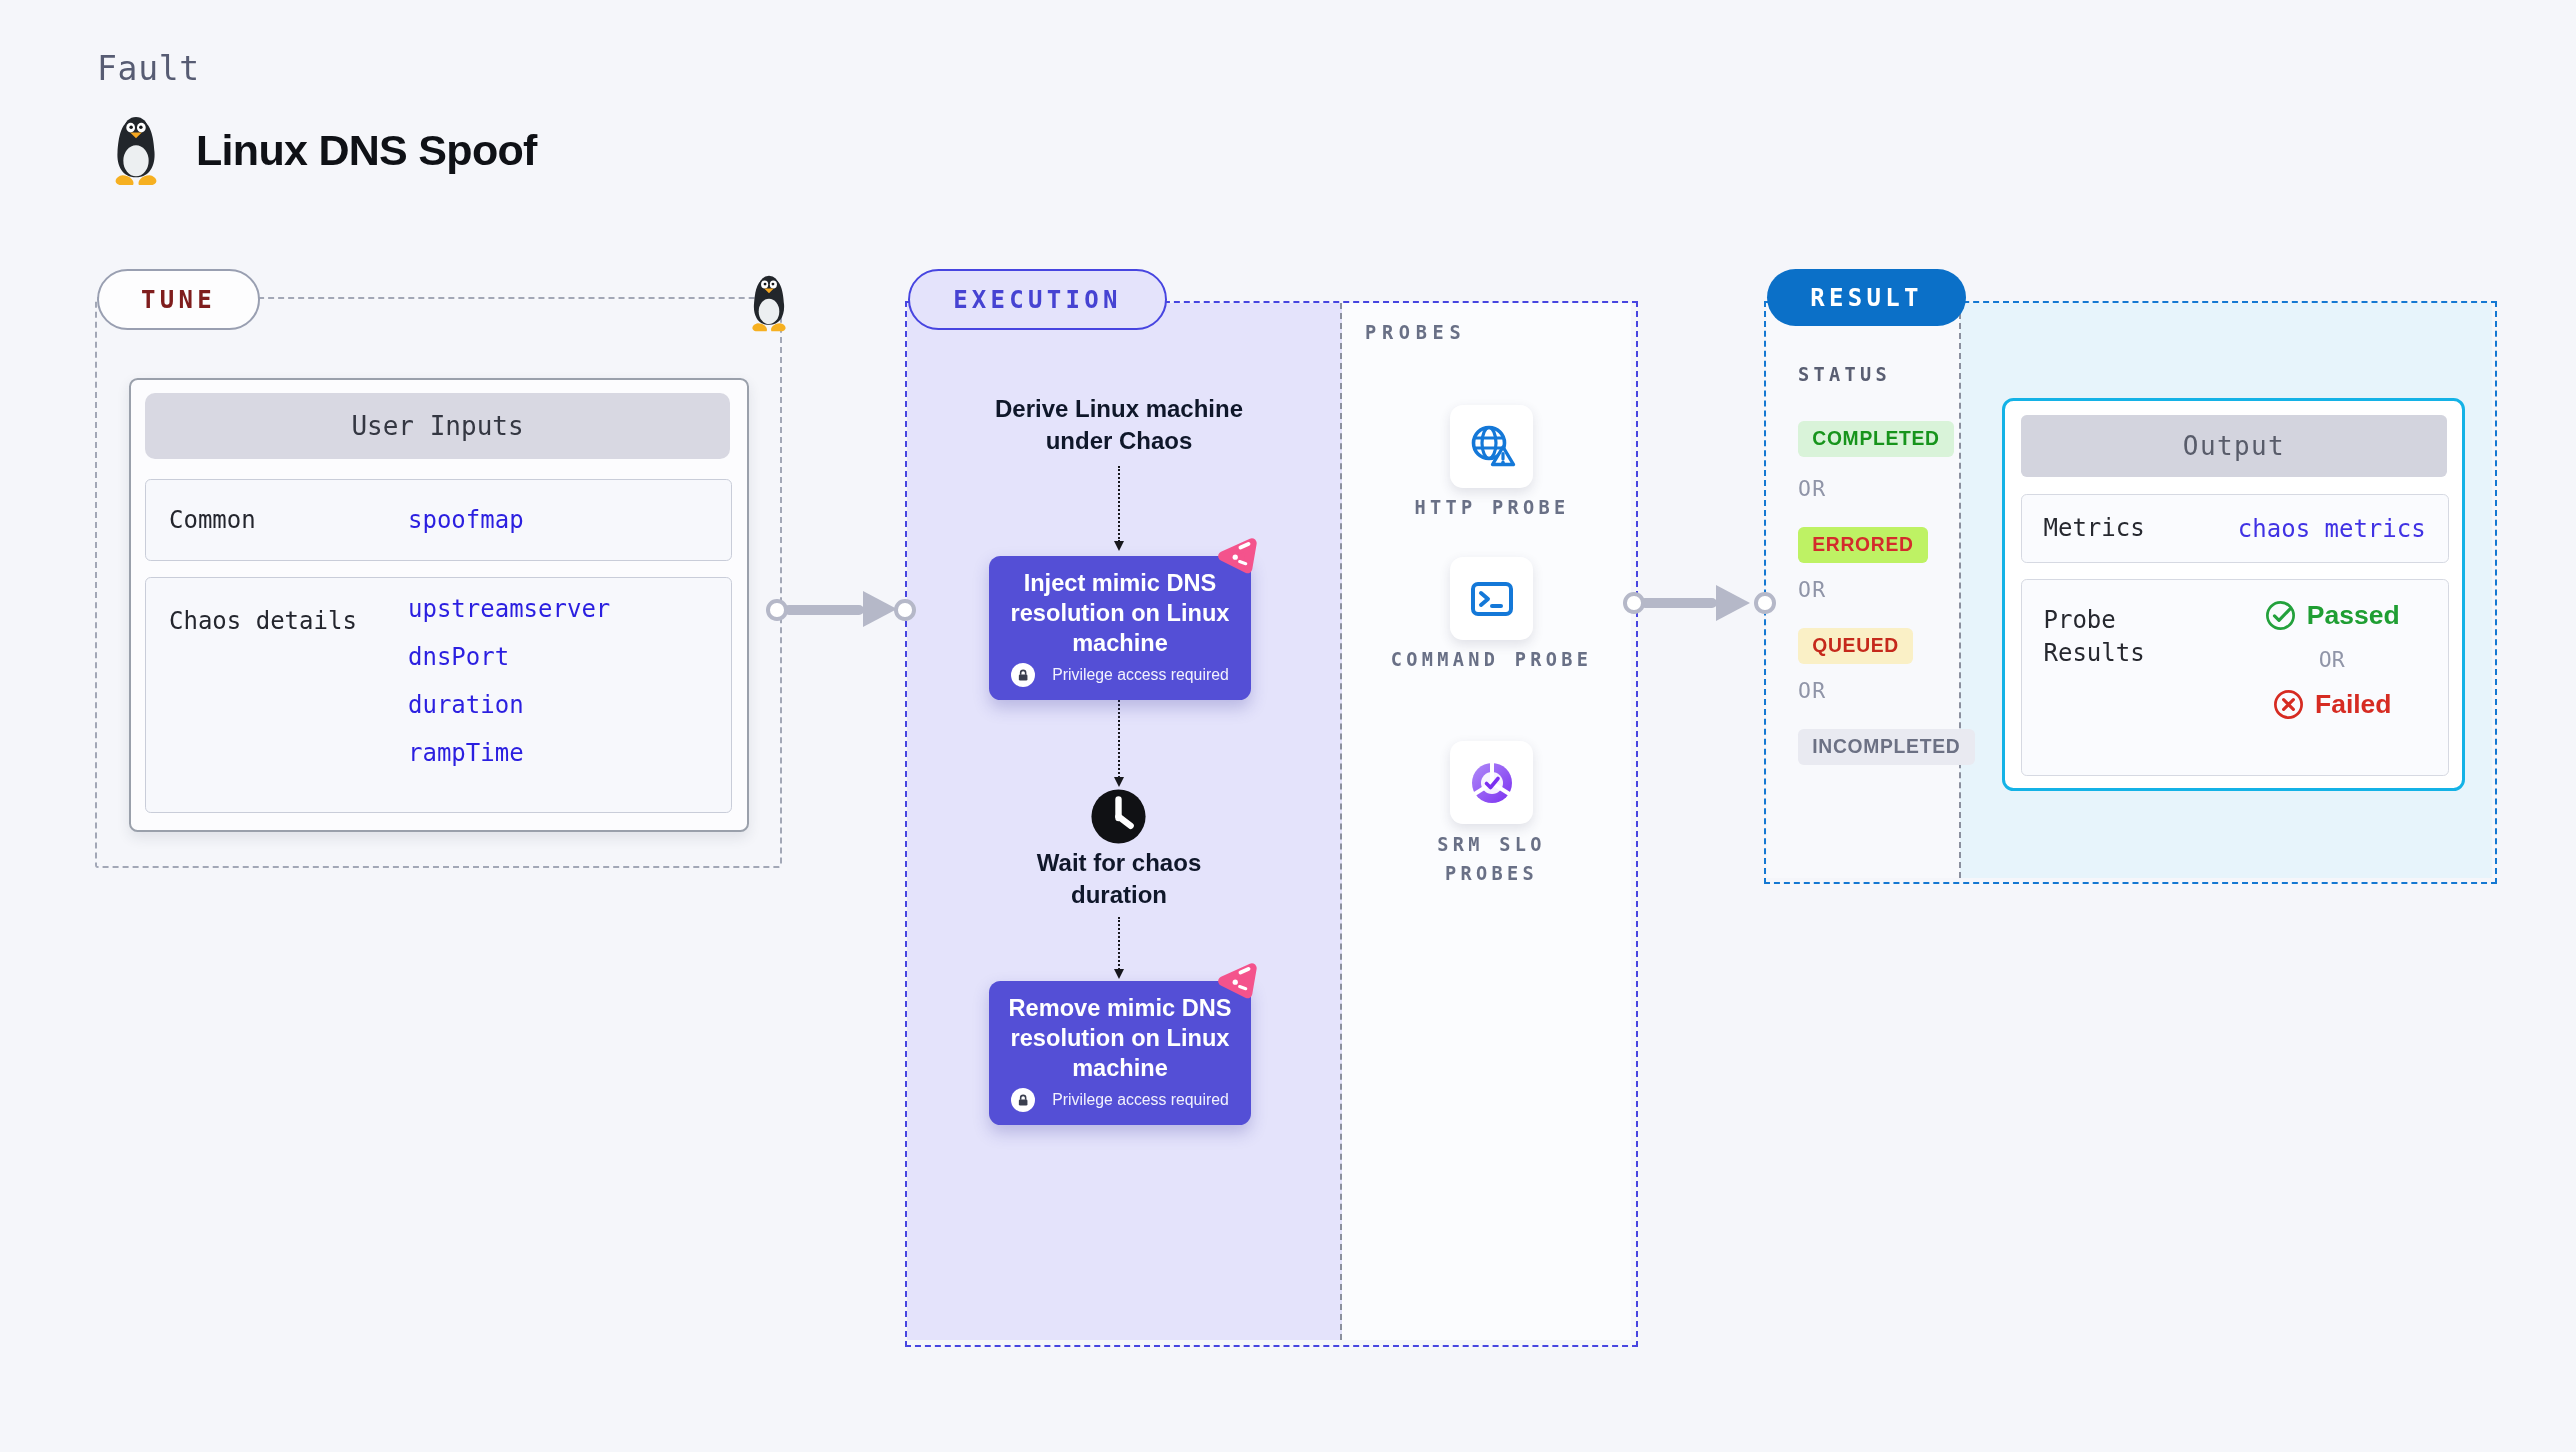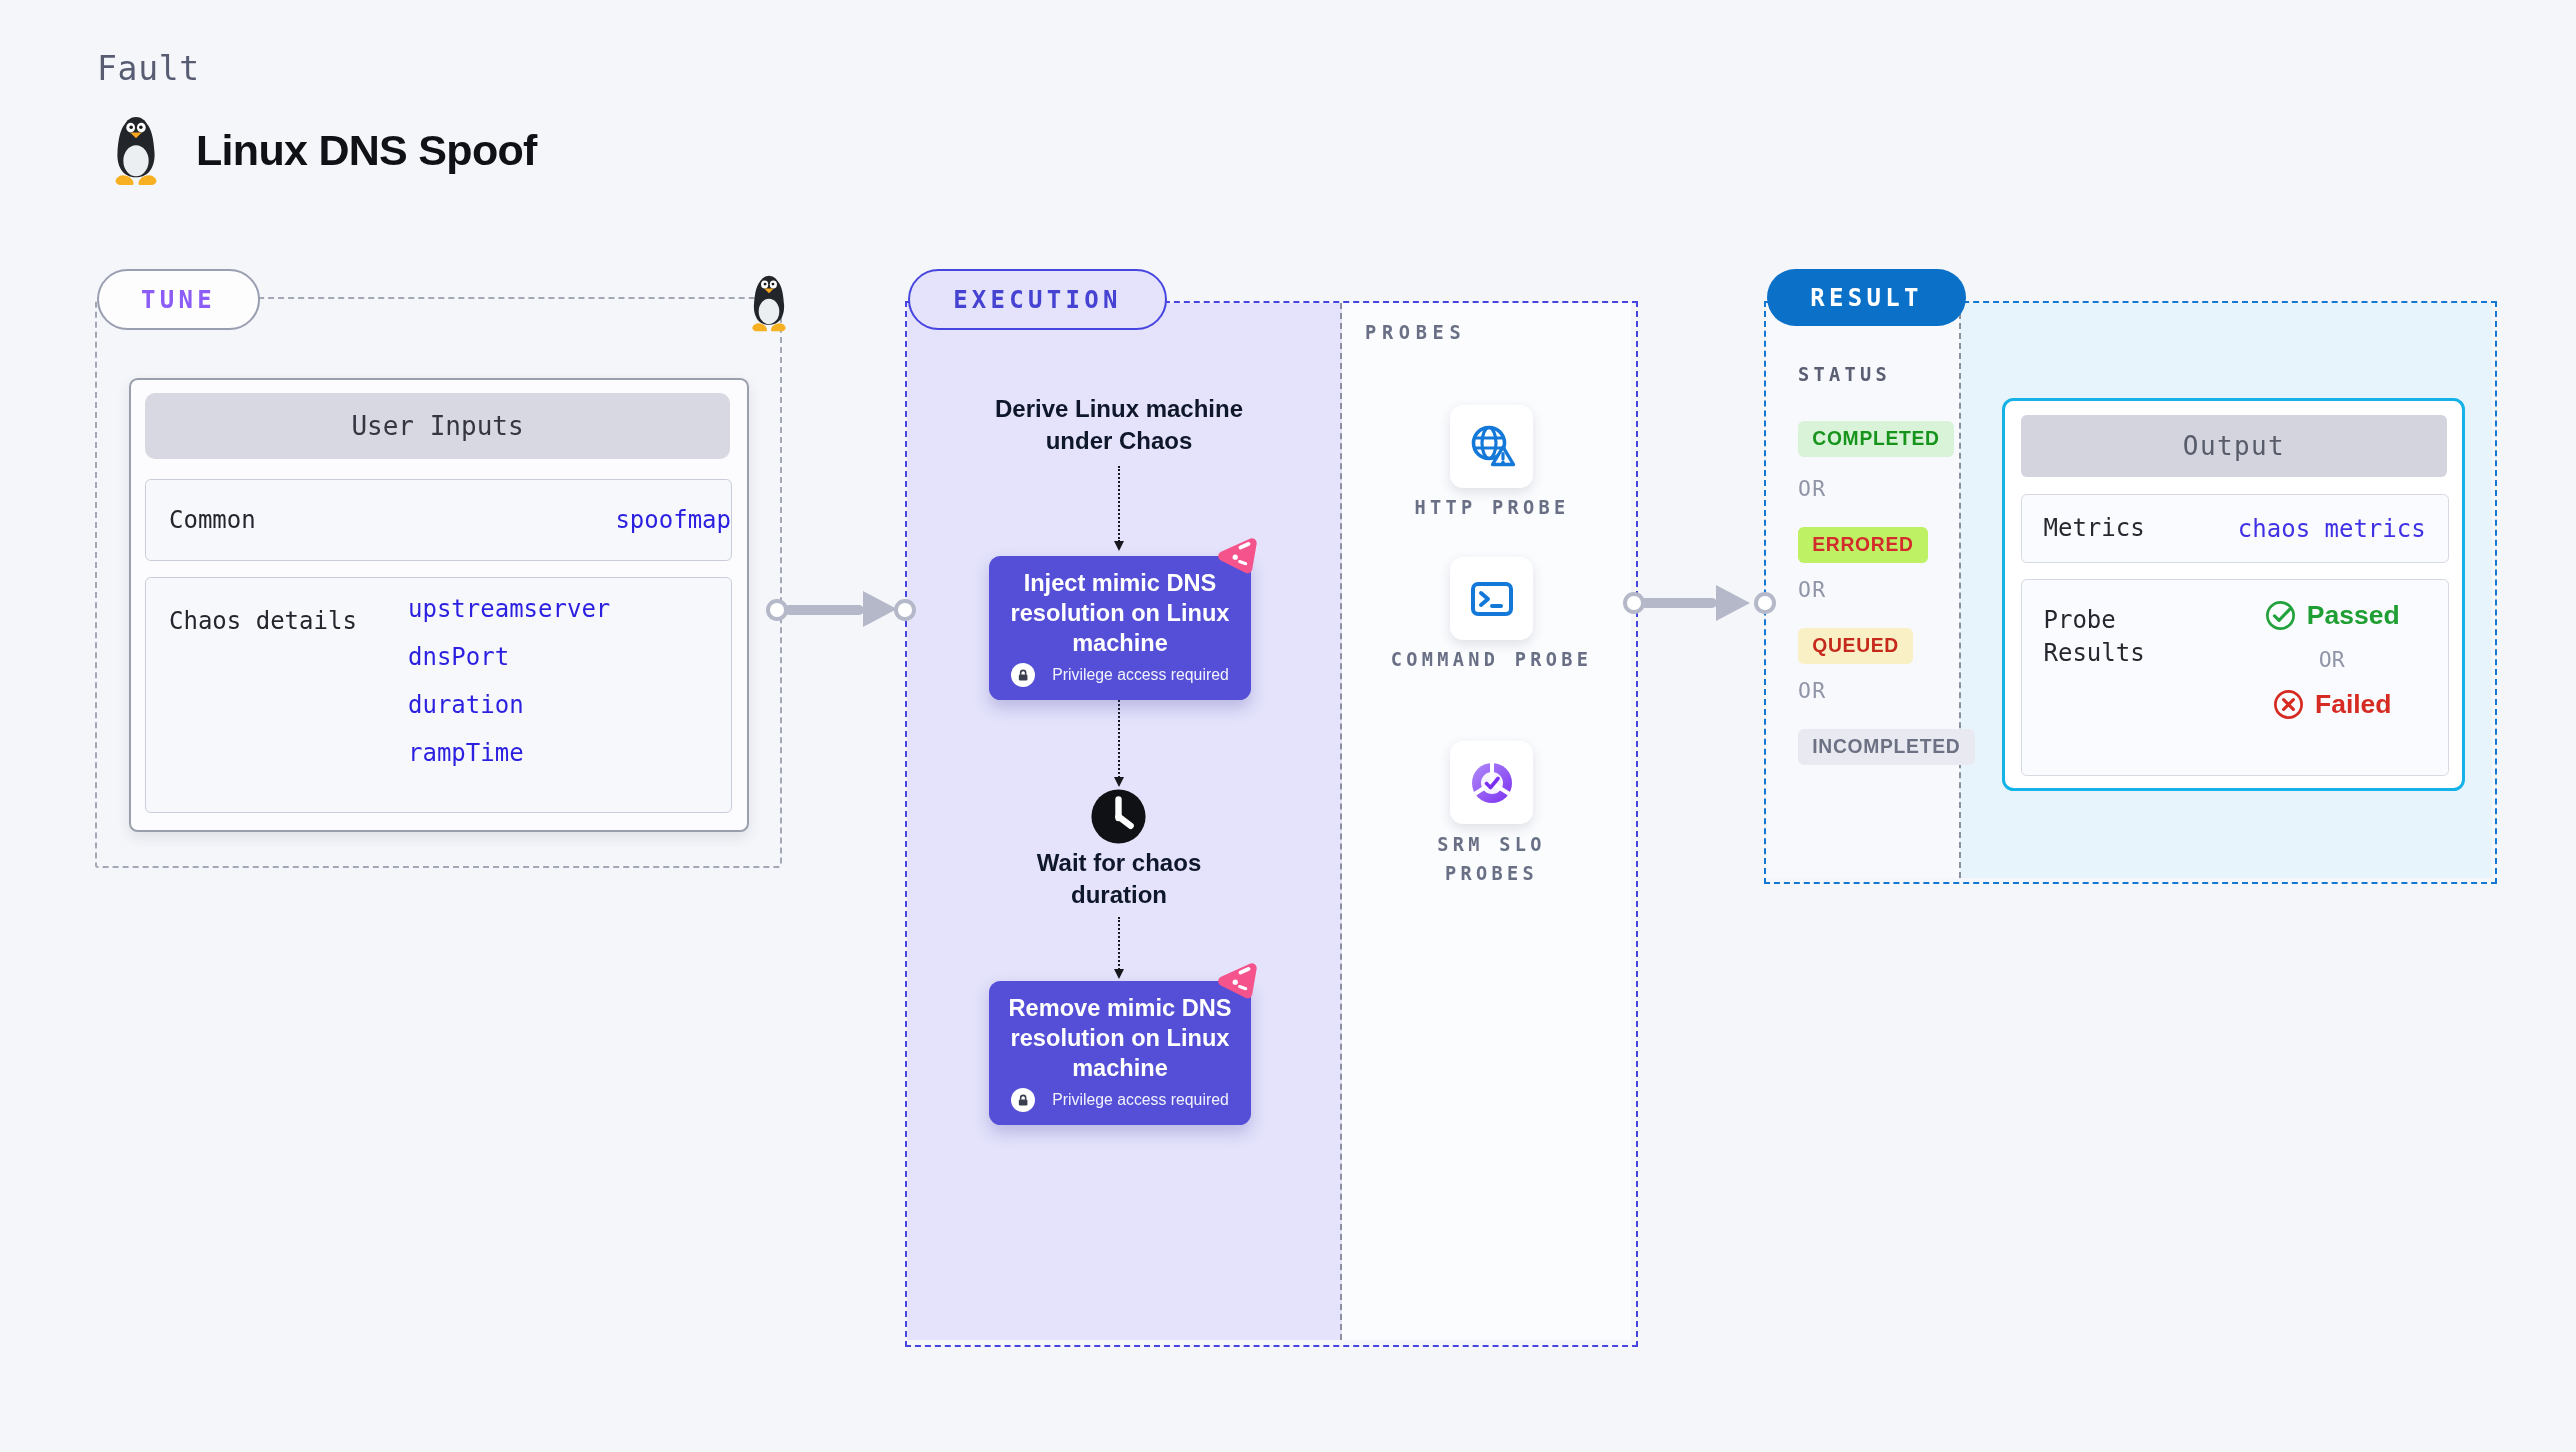--- a/index.html
+++ b/index.html
@@ -21,31 +21,31 @@
   .probes-bg{left:1342px;top:303px;width:289px;height:1037px;background:#fbfcfe;}
   .exec-divider{left:1340px;top:303px;width:0;height:1037px;border-left:2.1px dashed #8b909e;}
   .result-box{left:1764px;top:301px;width:729px;height:579px;border:2.1px dashed #1478d2;}
   .status-bg{left:1767px;top:303px;width:193px;height:575px;background:#f8f9fc;}
   .result-right-bg{left:1960px;top:303px;width:532px;height:575px;background:#e7f4fb;}
   .result-divider{left:1959px;top:303px;width:0;height:575px;border-left:2.1px dashed #8b909e;}
 
   
   .pill{display:flex;align-items:center;justify-content:center;border-radius:31.5px;
         font-weight:bold;font-size:24px;letter-spacing:4.3px;z-index:5;height:57px;}
-  .pill-tune{left:97px;top:269px;width:159px;background:#fdfdfe;border:2.1px solid #999fb1;color:#8b5cf6;}
+  .pill-tune{left:97px;top:269px;width:159px;background:#fdfdfe;border:2.1px solid #999fb1;color:#7f1d1d;}
   .pill-exec{left:908px;top:269px;width:255px;background:#e4e3fb;border:2.9px solid #4745e0;color:#4643d2;}
   .pill-result{left:1767px;top:269px;width:199px;background:#0b70c8;color:#ffffff;}
 
   
   .ui-card{left:129px;top:378px;width:616px;height:450px;background:#fcfcfe;border:2.9px solid #9aa0ab;
            border-radius:8.6px;box-shadow:0 5.7px 13px rgba(40,45,70,.10);}
   .ui-header{left:145px;top:393px;width:585px;height:66px;background:#d8d8e2;border-radius:10px;
              display:flex;align-items:center;justify-content:center;font-size:26px;color:#343742;}
   .ui-row{background:#f7f8fc;border:1.4px solid #c9cdd9;border-radius:5.7px;display:flex;}
-  .ui-row1{left:145px;top:479px;width:585px;height:80px;align-items:center;justify-content:space-between;}
+  .ui-row1{left:145px;top:479px;width:585px;height:80px;align-items:center;}
   .ui-row2{left:145px;top:577px;width:585px;height:234px;}
   .ui-row .rlabel{font-size:24px;color:#24262e;padding-left:23px;width:215px;flex:0 0 215px;}
   .ui-row2 .rlabel{padding-top:29px;}
   .ui-values{display:flex;flex-direction:column;justify-content:center;margin-left:24px;}
   .ui-row2 .ui-values{justify-content:flex-start;padding-top:7.2px;}
   .ui-val{font-size:24px;color:#2b1fe0;line-height:48px;}
 
   
   .conn-dot{width:21.5px;height:21.5px;border-radius:50%;background:#ffffff;border:4.3px solid #b5b8c8;
             box-sizing:border-box;z-index:4;}

